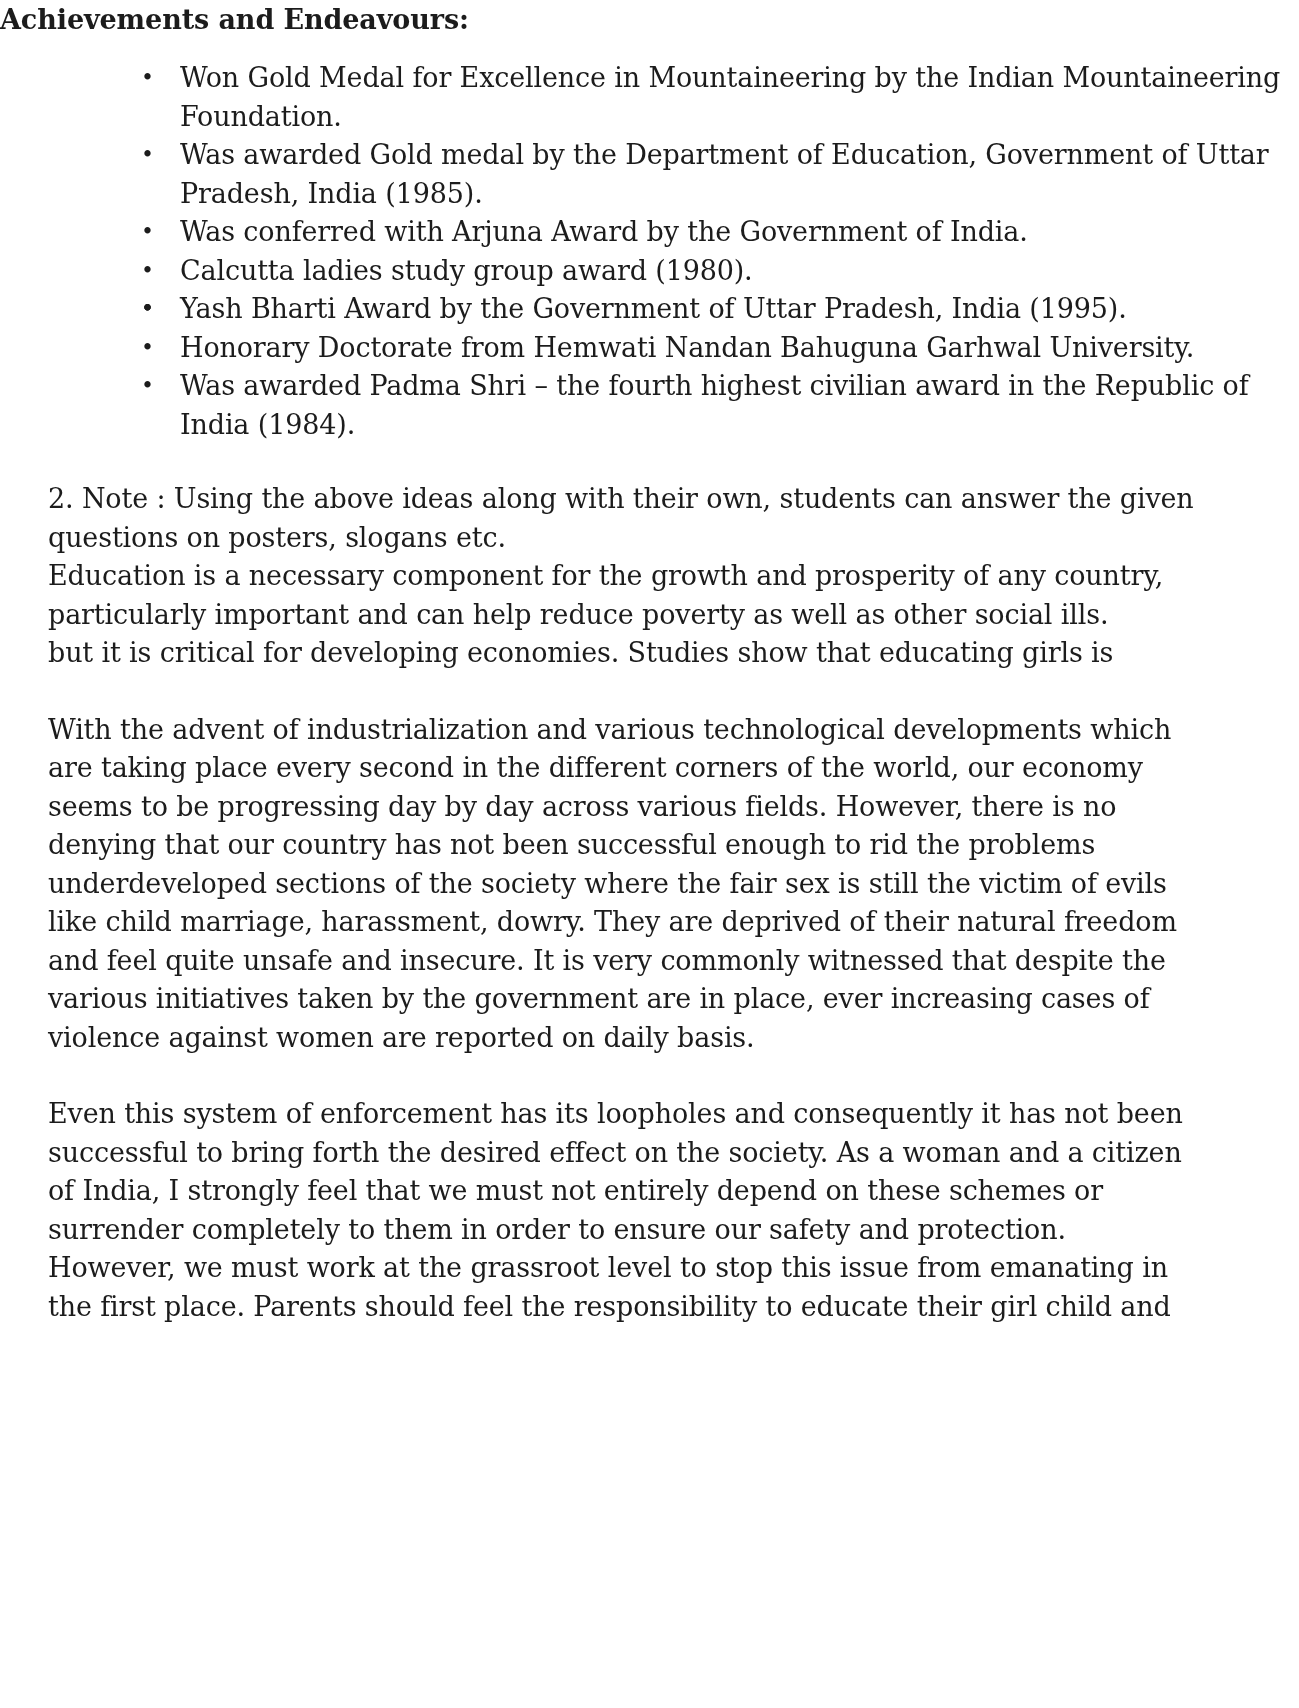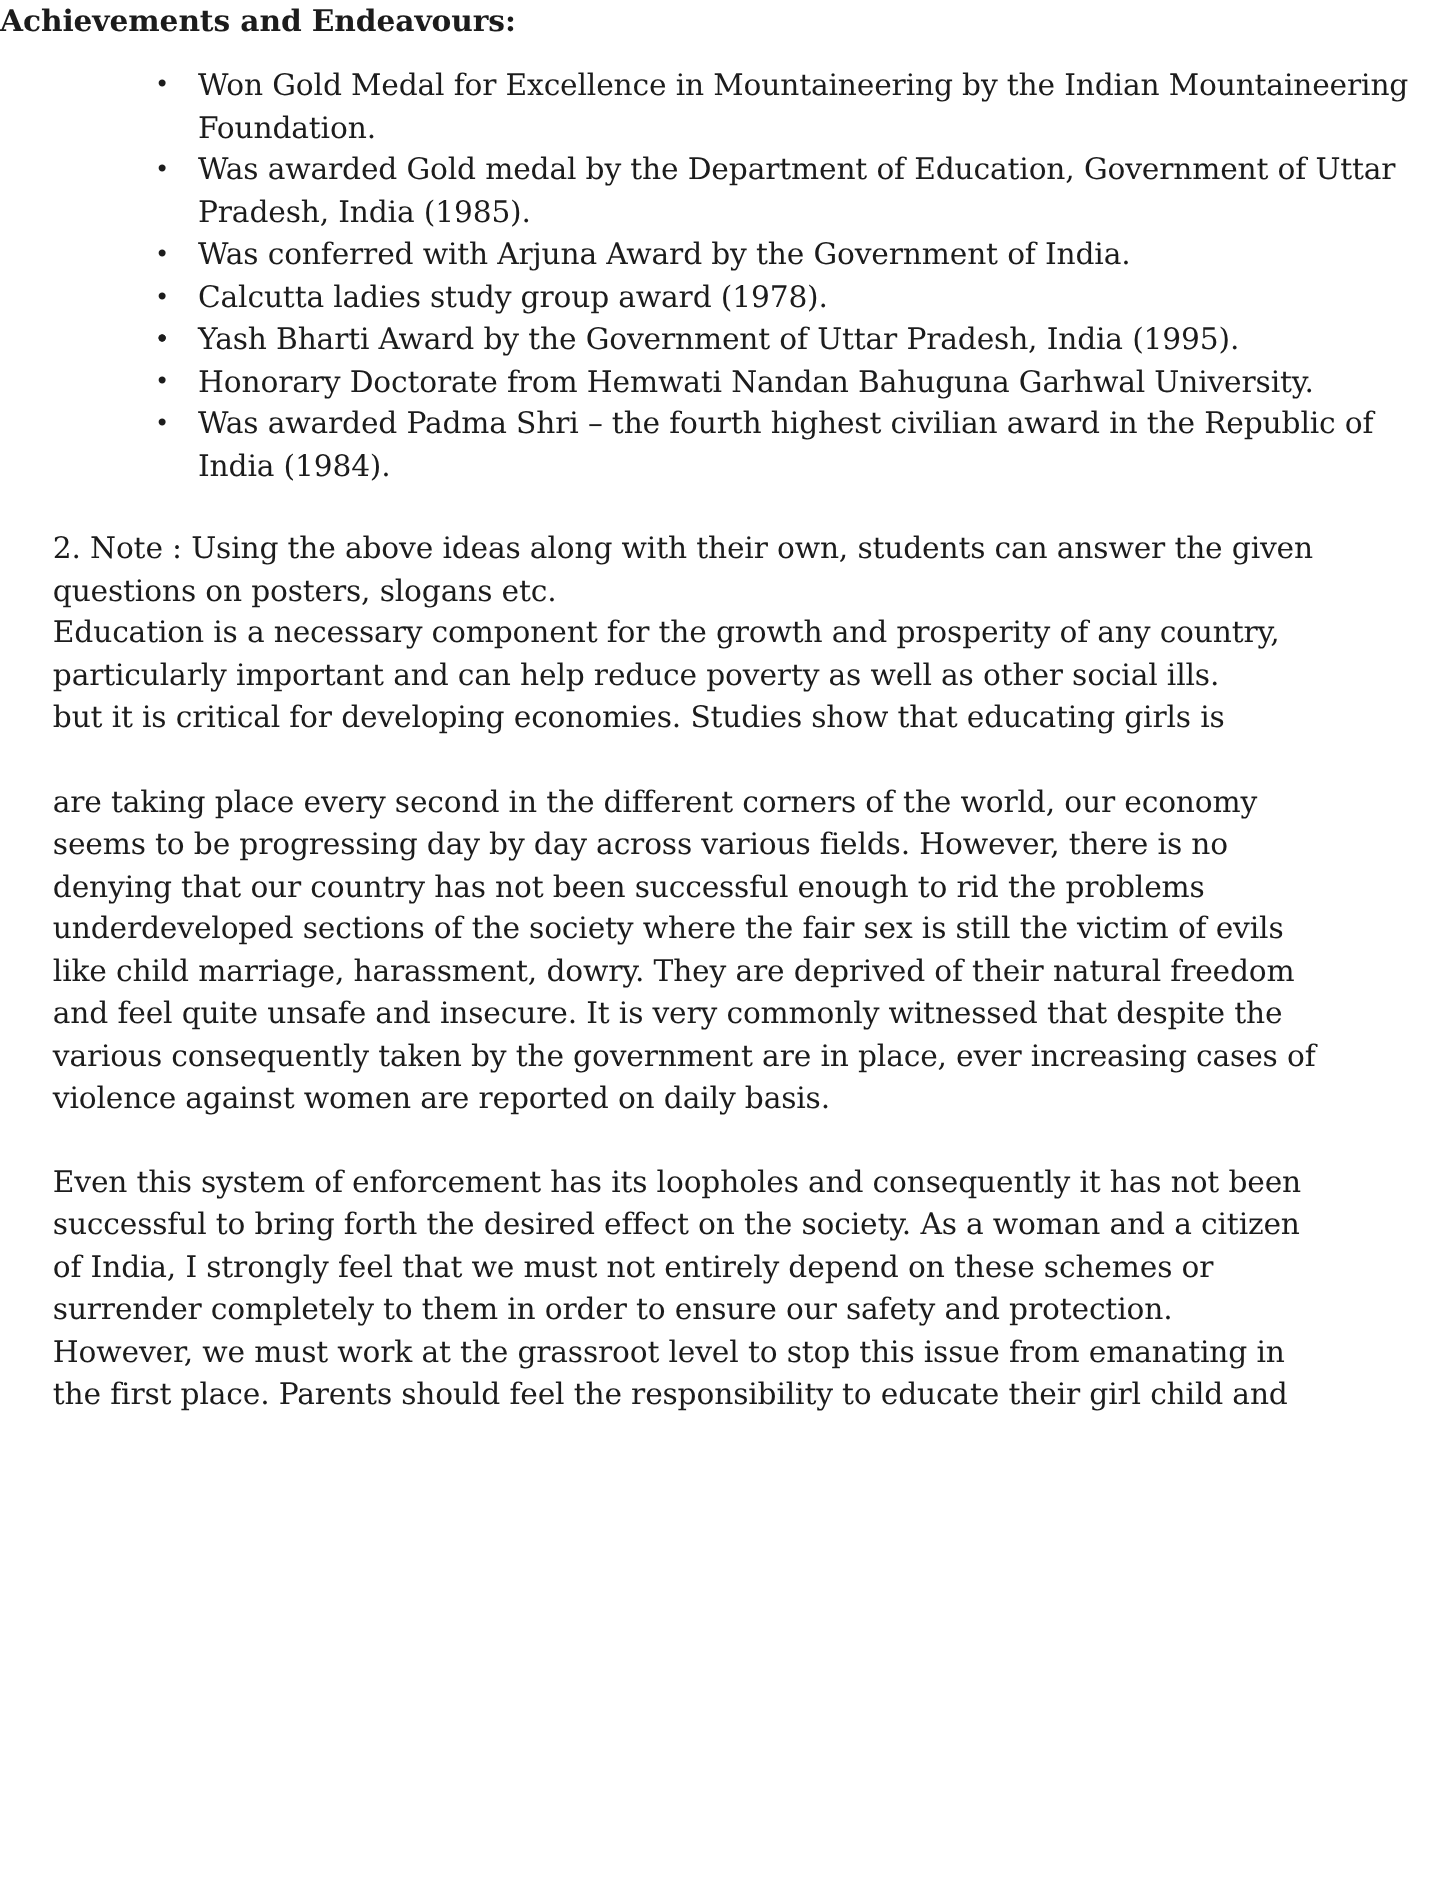--- a/index.html
+++ b/index.html
@@ -89,21 +89,21 @@
     <li class="bullet-item">
       <span class="bullet-dot">•</span>
       <span>Was awarded Gold medal by the Department of Education, Government of Uttar Pradesh, India (1985).</span>
     </li>
     <li class="bullet-item">
       <span class="bullet-dot">•</span>
       <span>Was conferred with Arjuna Award by the Government of India.</span>
     </li>
     <li class="bullet-item">
       <span class="bullet-dot">•</span>
-      <span>Calcutta ladies study group award (1978).</span>
+      <span>Calcutta ladies study group award (1980).</span>
     </li>
     <li class="bullet-item">
       <span class="bullet-dot">•</span>
     </li>
     <li class="bullet-item">
       <span class="bullet-dot">•</span>
     </li>
     <li class="bullet-item">
       <span class="bullet-dot">•</span>
       <span>Yash Bharti Award by the Government of Uttar Pradesh, India (1995).</span>
@@ -127,27 +127,28 @@
 
   <p class="body-para">
     <span class="ln">Education is a necessary component for the growth and prosperity of any country,</span>
     <span class="ln">particularly important and can help reduce poverty as well as other social ills.</span>
     <span class="ln">but it is critical for developing economies. Studies show that educating girls is</span>
   </p>
 
   <div class="spacer-lg"></div>
 
   <p class="body-para">
+    <span class="ln">With the advent of industrialization and various technological developments which</span>
     <span class="ln">are taking place every second in the different corners of the world, our economy</span>
     <span class="ln">seems to be progressing day by day across various fields. However, there is no</span>
     <span class="ln">denying that our country has not been successful enough to rid the problems</span>
     <span class="ln">underdeveloped sections of the society where the fair sex is still the victim of evils</span>
     <span class="ln">like child marriage, harassment, dowry. They are deprived of their natural freedom</span>
     <span class="ln">and feel quite unsafe and insecure. It is very commonly witnessed that despite the</span>
-    <span class="ln">various consequently taken by the government are in place, ever increasing cases of</span>
+    <span class="ln">various initiatives taken by the government are in place, ever increasing cases of</span>
     <span class="ln">violence against women are reported on daily basis.</span>
   </p>
 
   <div class="spacer-lg"></div>
 
   <p class="body-para">
     <span class="ln">Even this system of enforcement has its loopholes and consequently it has not been</span>
     <span class="ln">successful to bring forth the desired effect on the society. As a woman and a citizen</span>
     <span class="ln">of India, I strongly feel that we must not entirely depend on these schemes or</span>
     <span class="ln">surrender completely to them in order to ensure our safety and protection.</span>

